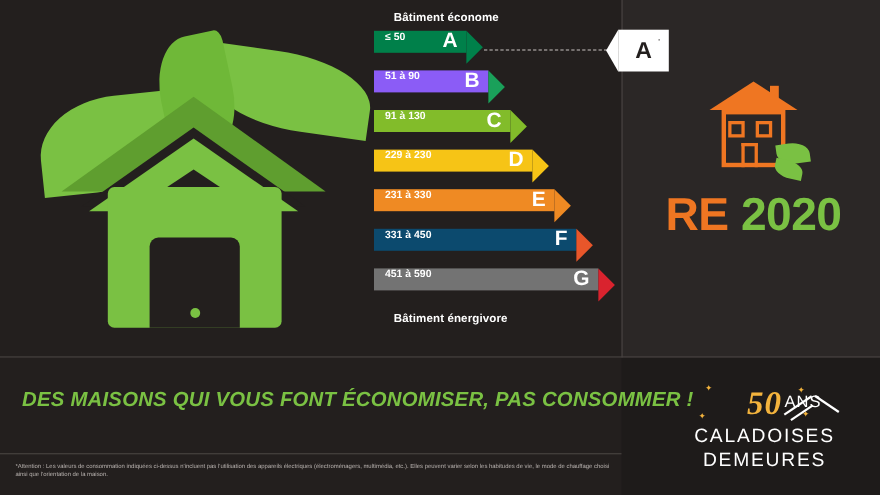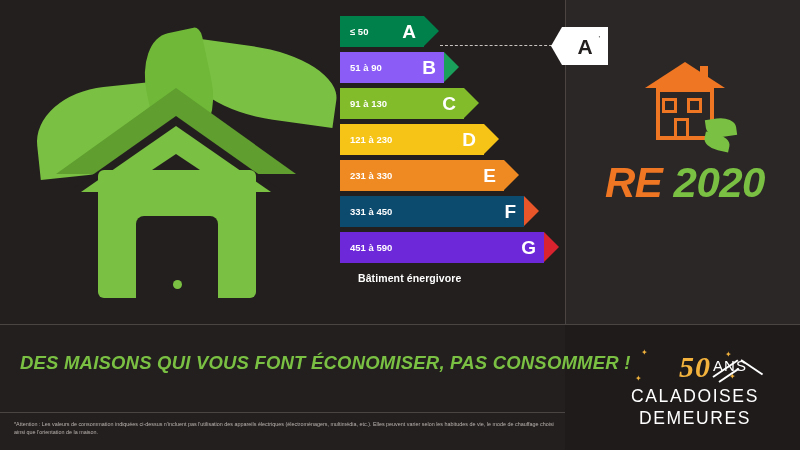--- a/index.html
+++ b/index.html
@@ -160,23 +160,23 @@
     margin-top: 6px;
   }
   .bar-row {
     position: relative;
     height: 33px;
     margin-bottom: 3px;
   }
   .bar {
     position: absolute;
     left: 0; top: 0;
-    height: 31px;
+    height: 20px;
     display: flex;
-    align-items: center;
+    align-items: flex-start;
     justify-content: space-between;
     box-sizing: border-box;
     padding: 0 6px 0 10px;
     color: #ffffff;
   }
   .bar::after {
     content: "";
     position: absolute;
     right: -15px; top: 0;
     width: 0; height: 0;
@@ -200,21 +200,21 @@
   .b-b { background:#8b5cf6; width: 104px; }
   .b-b::after { border-left: 15px solid #1aa05a; }
   .b-c { background:#82bc2a; width: 124px; }
   .b-c::after { border-left: 15px solid #82bc2a; }
   .b-d { background:#f6c416; width: 144px; }
   .b-d::after { border-left: 15px solid #f6c416; }
   .b-e { background:#ef8a23; width: 164px; }
   .b-e::after { border-left: 15px solid #ef8a23; }
   .b-f { background:#0c4a6e; width: 184px; }
   .b-f::after { border-left: 15px solid #e8562a; }
-  .b-g { background:#6d28d9; width: 204px; }
+  .b-g { background:#737373; width: 204px; }
   .b-g::after { border-left: 15px solid #d9232e; }
 
   
   .pointer-line {
     position: absolute;
     left: 440px; top: 45px;
     width: 122px; height: 0;
     border-top: 1px dashed #c9c4c1;
   }
   .a-badge {
@@ -244,24 +244,23 @@
   .a-badge .tick {
     position: absolute;
     right: 8px; top: 7px;
     color: #231f1e;
     font-size: 8px;
   }
 
   
   .re-block {
     position: absolute;
-    left: 575px; top: 60px;
+    left: 575px; top: 72px;
     width: 220px; height: 190px;
     text-align: center;
-    font-style: italic;
   }
   .re-house {
     position: relative;
     width: 110px;
     height: 92px;
     margin: 0 auto;
   }
   .re-house-roof {
     position: absolute;
     left: 50%; top: 2px;
@@ -424,20 +423,21 @@
     <div class="roof-outline"></div>
     <div class="roof-gap"></div>
     <div class="roof-inner"></div>
     <div class="roof-inner-cut"></div>
     <div class="house-body"></div>
     <div class="house-door"></div>
     <div class="door-knob"></div>
   </div>
 
   <div class="dpe">
+    <div class="dpe-caption">Bâtiment économe</div>
     <div class="bars">
 
       <div class="bar-row">
         <div class="bar b-a">
           <span class="range">≤ 50</span>
           <span class="letter">A</span>
         </div>
       </div>
 
       <div class="bar-row">
@@ -449,21 +449,21 @@
 
       <div class="bar-row">
         <div class="bar b-c">
           <span class="range">91 à 130</span>
           <span class="letter">C</span>
         </div>
       </div>
 
       <div class="bar-row">
         <div class="bar b-d">
-          <span class="range">121 à 230</span>
+          <span class="range">229 à 230</span>
           <span class="letter">D</span>
         </div>
       </div>
 
       <div class="bar-row">
         <div class="bar b-e">
           <span class="range">231 à 330</span>
           <span class="letter">E</span>
         </div>
       </div>

